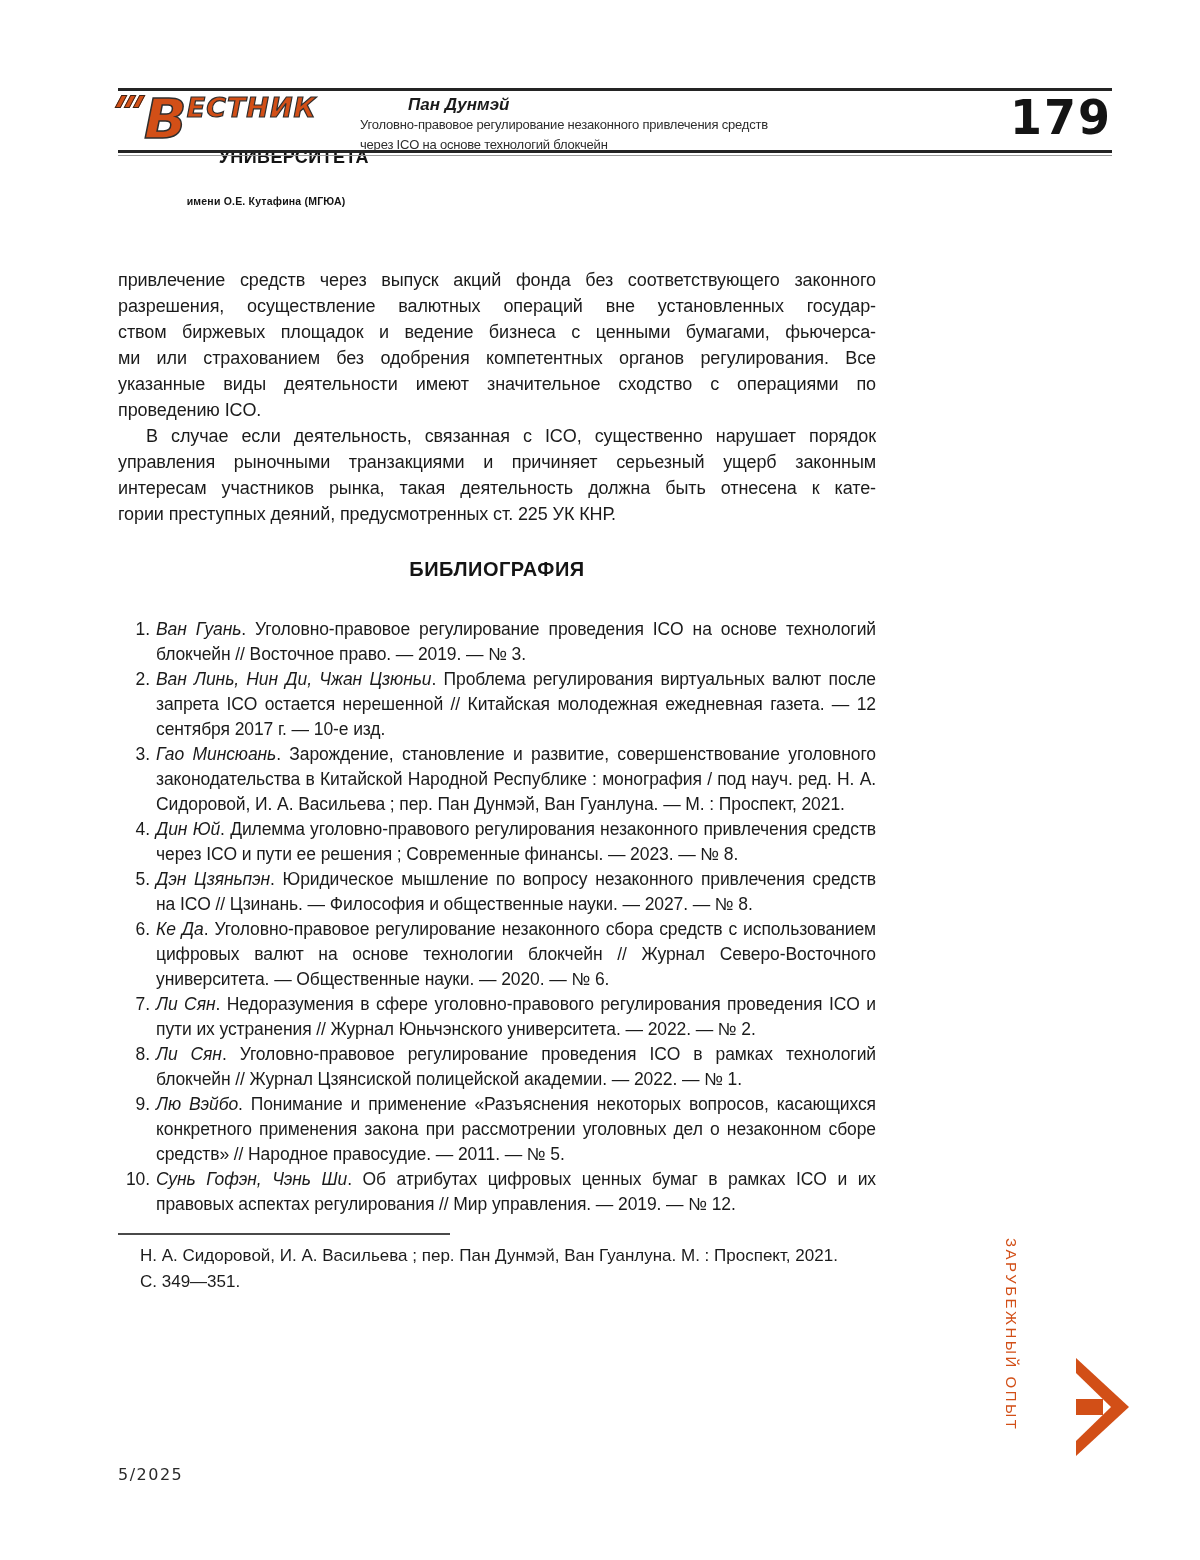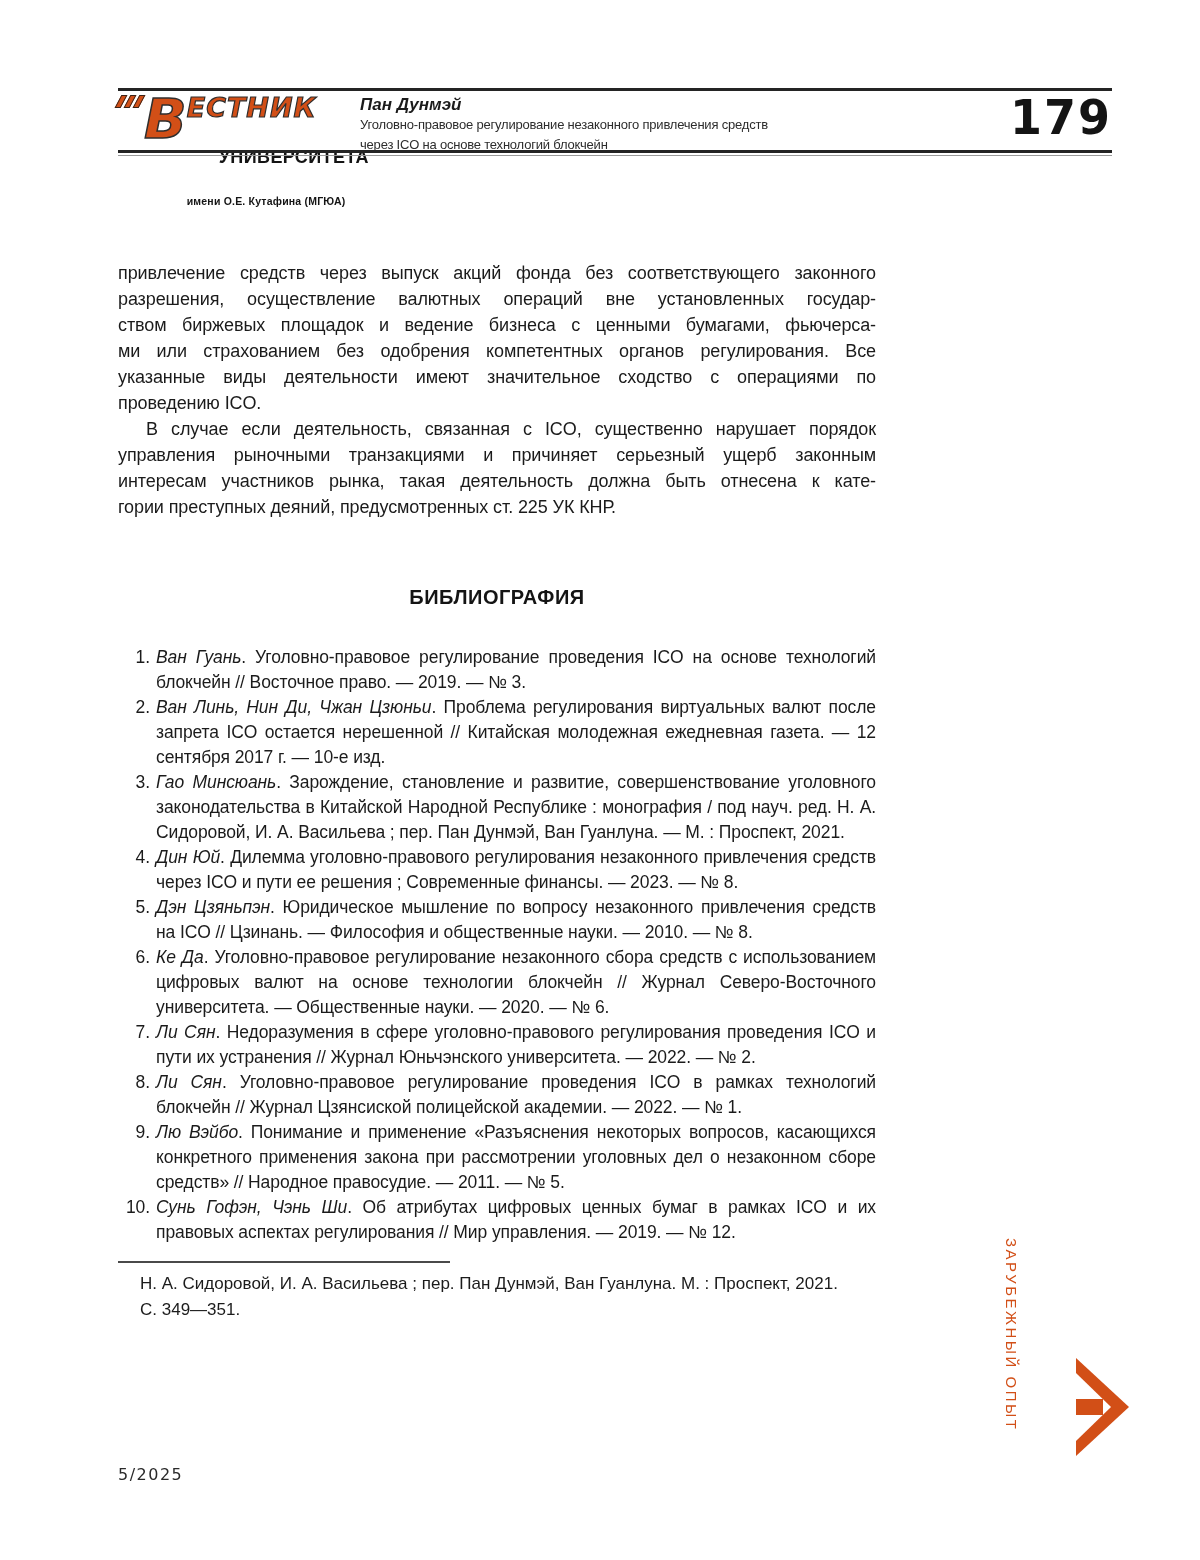--- a/index.html
+++ b/index.html
@@ -20,34 +20,34 @@
     color:#d24f17;-webkit-text-stroke:1.5px #2e2e2e;letter-spacing:-2px;margin-top:2px;
   }
   .logo-right{display:flex;flex-direction:column;margin-left:2px;margin-top:3px;gap:28px;}
   .logo-estnik{
     font-family:"DejaVu Sans",sans-serif;font-size:27px;line-height:25px;font-weight:bold;font-style:italic;
     color:#d24f17;-webkit-text-stroke:1.2px #2e2e2e;letter-spacing:1px;
   }
   .logo-univ{font-size:18px;line-height:19px;font-weight:900;color:#141414;letter-spacing:.4px;margin-left:32px;}
   .logo-imeni{font-size:10.5px;line-height:12px;font-weight:bold;color:#141414;letter-spacing:.2px;}
   .hdr-text{position:absolute;left:360px;top:94px;width:640px;}
-  .hdr-author{font-size:17px;line-height:21px;font-weight:bold;font-style:italic;color:#1b1b1b;}
+  .hdr-author{font-size:17px;line-height:21px;font-weight:bold;font-style:italic;color:#1b1b1b;margin-left:48px;}
   .hdr-title-line{font-size:13px;line-height:20px;color:#2d2d2d;letter-spacing:-0.2px;}
   .hdr-page-num{
     position:absolute;right:88px;top:92px;width:200px;text-align:right;
     font-family:"DejaVu Sans",sans-serif;font-size:46px;line-height:48px;font-weight:bold;
     letter-spacing:2px;color:#141414;transform:scaleY(1.04);transform-origin:top right;
   }
   
-  .main-col{position:absolute;left:118px;top:260px;width:758px;}
+  .main-col{position:absolute;left:118px;top:267px;width:758px;}
   .pline{font-size:18px;line-height:26px;text-align:justify;text-align-last:justify;letter-spacing:-0.1px;}
   .pline.last{text-align-last:left;}
   .pline.indent{text-indent:28px;}
   .bib-head{
-    margin-top:66px;margin-bottom:36px;text-align:center;
+    margin-top:31px;margin-bottom:36px;text-align:center;
     font-size:20px;font-weight:bold;letter-spacing:.5px;color:#141414;
   }
   .bib-list{}
   .bib-item{
     position:relative;padding-left:38px;font-size:17.5px;line-height:25px;
     text-align:justify;letter-spacing:-0.1px;
   }
   .bib-num{position:absolute;left:0;top:0;width:32px;text-align:right;}
   .bib-author{font-style:italic;}
   
@@ -119,21 +119,21 @@
         </div>
       </div>
 
     <div class="bib-head">БИБЛИОГРАФИЯ</div>
 
     <div class="bib-list" id="bib-list">
         <div class="bib-item"><span class="bib-num">1.</span><span class="bib-author">Ван Гуань</span><span>. Уголовно-правовое регулирование проведения ICO на основе технологий блокчейн // Восточное право. — 2019. — № 3.</span></div>
         <div class="bib-item"><span class="bib-num">2.</span><span class="bib-author">Ван Линь, Нин Ди, Чжан Цзюньи</span><span>. Проблема регулирования виртуальных валют после запрета ICO остается нерешенной // Китайская молодежная ежедневная газета. — 12 сентября 2017 г. — 10-е изд.</span></div>
         <div class="bib-item"><span class="bib-num">3.</span><span class="bib-author">Гао Минсюань</span><span>. Зарождение, становление и развитие, совершенствование уголовного законодательства в Китайской Народной Республике : монография / под науч. ред. Н. А. Сидоровой, И. А. Васильева ; пер. Пан Дунмэй, Ван Гуанлуна. — М. : Проспект, 2021.</span></div>
         <div class="bib-item"><span class="bib-num">4.</span><span class="bib-author">Дин Юй</span><span>. Дилемма уголовно-правового регулирования незаконного привлечения средств через ICO и пути ее решения ; Современные финансы. — 2023. — № 8.</span></div>
-        <div class="bib-item"><span class="bib-num">5.</span><span class="bib-author">Дэн Цзяньпэн</span><span>. Юридическое мышление по вопросу незаконного привлечения средств на ICO // Цзинань. — Философия и общественные науки. — 2010. — № 8.</span></div>
+        <div class="bib-item"><span class="bib-num">5.</span><span class="bib-author">Дэн Цзяньпэн</span><span>. Юридическое мышление по вопросу незаконного привлечения средств на ICO // Цзинань. — Философия и общественные науки. — 2027. — № 8.</span></div>
         <div class="bib-item"><span class="bib-num">6.</span><span class="bib-author">Ке Да</span><span>. Уголовно-правовое регулирование незаконного сбора средств с использованием цифровых валют на основе технологии блокчейн // Журнал Северо-Восточного университета. — Общественные науки. — 2020. — № 6.</span></div>
         <div class="bib-item"><span class="bib-num">7.</span><span class="bib-author">Ли Сян</span><span>. Недоразумения в сфере уголовно-правового регулирования проведения ICO и пути их устранения // Журнал Юньчэнского университета. — 2022. — № 2.</span></div>
         <div class="bib-item"><span class="bib-num">8.</span><span class="bib-author">Ли Сян</span><span>. Уголовно-правовое регулирование проведения ICO в рамках технологий блокчейн // Журнал Цзянсиской полицейской академии. — 2022. — № 1.</span></div>
         <div class="bib-item"><span class="bib-num">9.</span><span class="bib-author">Лю Вэйбо</span><span>. Понимание и применение «Разъяснения некоторых вопросов, касающихся конкретного применения закона при рассмотрении уголовных дел о незаконном сборе средств» // Народное правосудие. — 2011. — № 5.</span></div>
         <div class="bib-item"><span class="bib-num">10.</span><span class="bib-author">Сунь Гофэн, Чэнь Ши</span><span>. Об атрибутах цифровых ценных бумаг в рамках ICO и их правовых аспектах регулирования // Мир управления. — 2019. — № 12.</span></div>
       </div>
 
     <div class="footnote">
       <div class="footnote-rule"></div>
       <div class="footnote-lines" id="footnote-lines">

